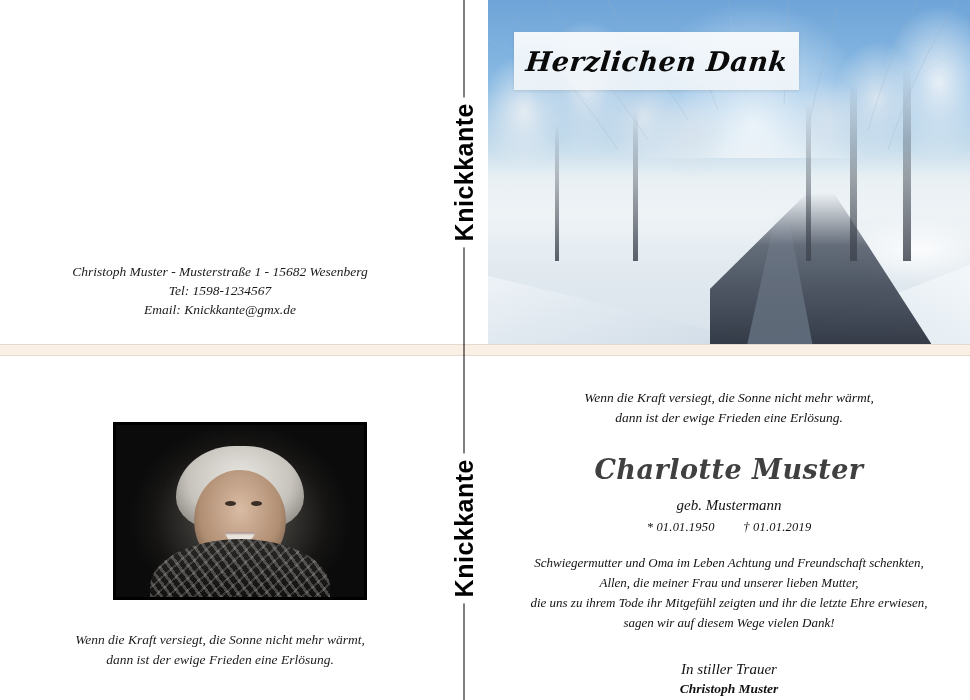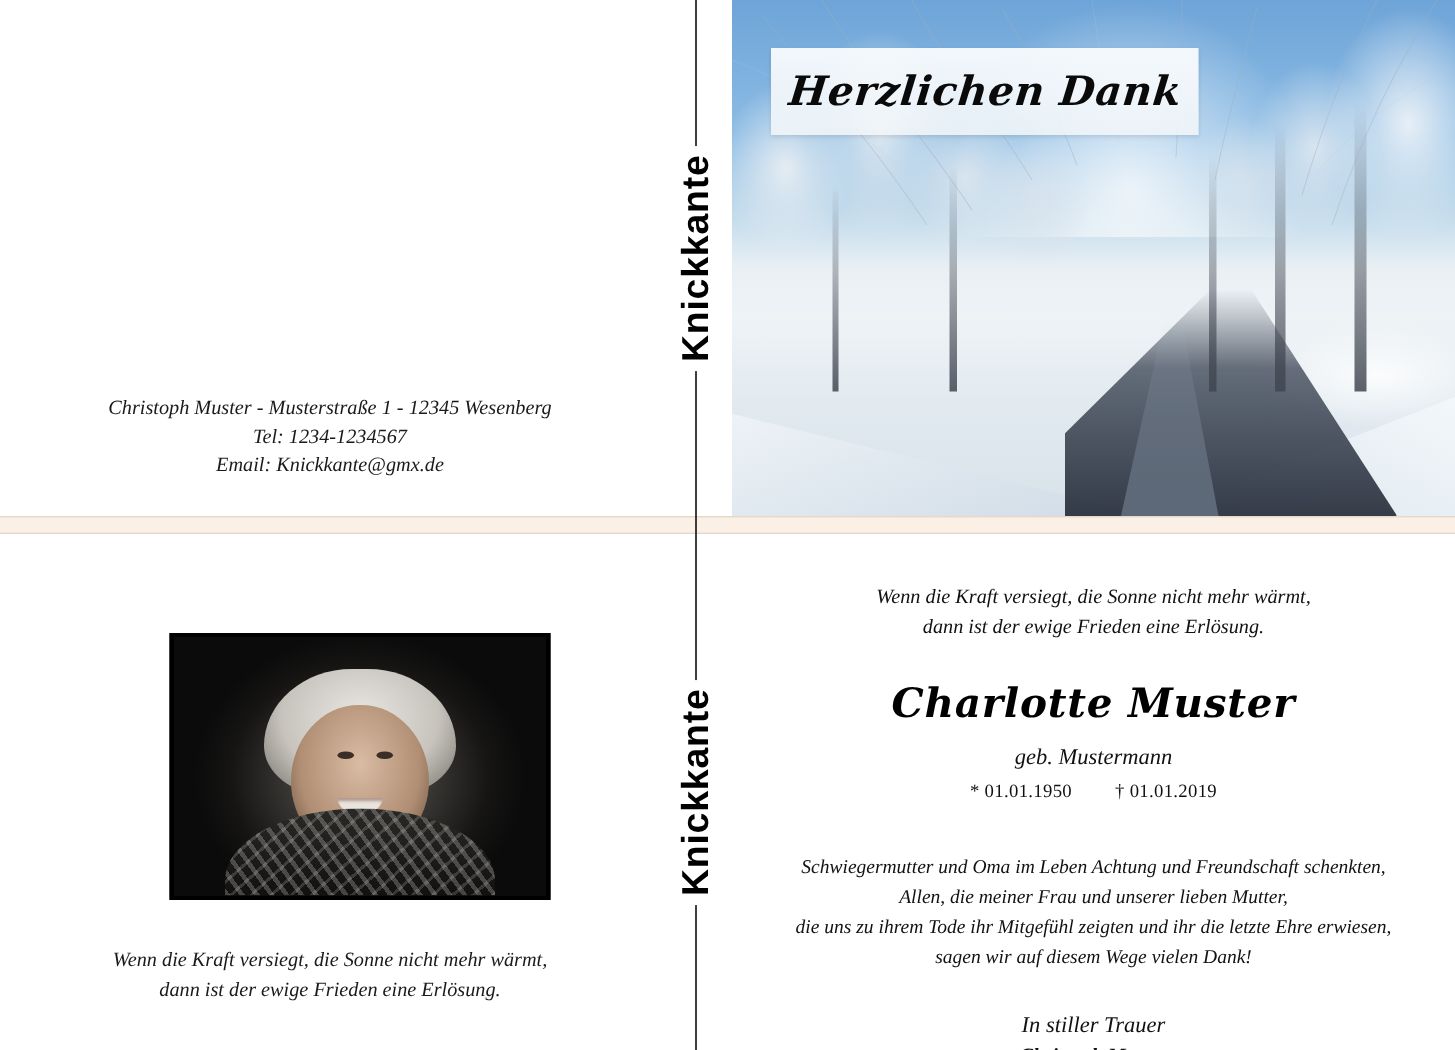--- a/index.html
+++ b/index.html
@@ -334,31 +334,32 @@
     font-size: 13.5px;
     line-height: 20px;
     margin-bottom: 26px;
   }
   .obit .name {
     font-family: "DejaVu Serif", serif;
     font-style: italic;
     font-weight: 700;
     font-size: 27px;
     letter-spacing: 0.5px;
-    color: #000000;
+    color: #404040;
     margin-bottom: 12px;
   }
   .obit .born-name {
     font-style: italic;
     font-size: 15px;
     margin-bottom: 6px;
   }
   .obit .dates {
+    font-style: italic;
     font-size: 12.5px;
-    margin-bottom: 33px;
+    margin-bottom: 18px;
     letter-spacing: 0.2px;
   }
   .obit .dates .gap { display: inline-block; width: 22px; }
   .obit .message {
     font-style: italic;
     font-size: 13px;
     line-height: 20px;
     margin-bottom: 26px;
   }
   .obit .mourn-label {
@@ -374,22 +375,22 @@
     margin-bottom: 30px;
   }
 </style>
 </head>
 <body>
 
 <div class="sheet">
 
   <div class="panel">
     <div class="sender">
-      <div>Christoph Muster - Musterstraße 1 - 12345 Wesenberg</div>
-      <div>Tel: 1234-1234567</div>
+      <div>Christoph Muster - Musterstraße 1 - 15682 Wesenberg</div>
+      <div>Tel: 1598-1234567</div>
       <div>Email: Knickkante@gmx.de</div>
     </div>
   </div>
 
   <div class="fold">
     <span class="fold-label">Knickkante</span>
   </div>
 
   <div class="panel">
     <div class="photo-winter">

